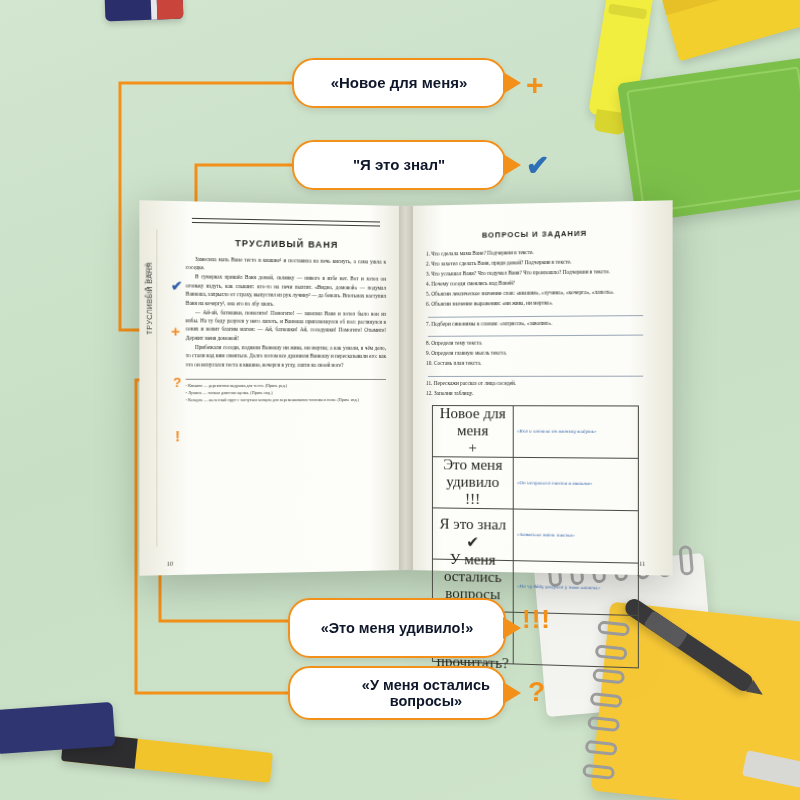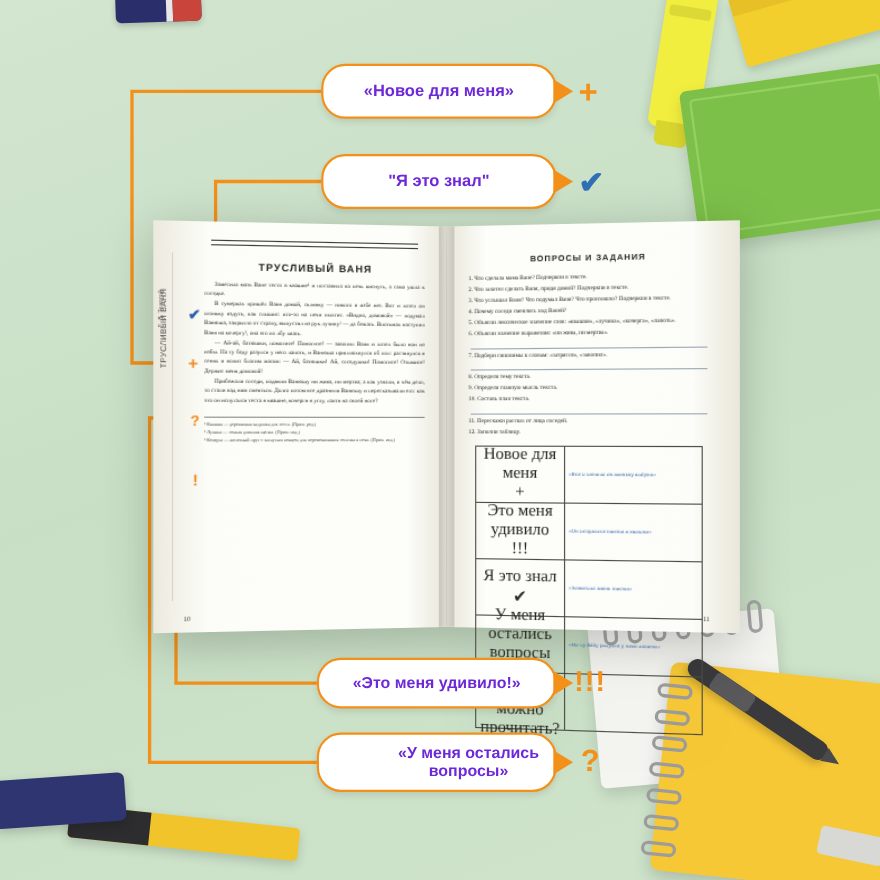--- a/index.html
+++ b/index.html
@@ -307,40 +307,40 @@
   .callout {
     position: absolute;
     background: #ffffff;
     border: 2px solid #f39019;
     border-radius: 22px;
     box-sizing: border-box;
     display: flex;
     align-items: center;
     justify-content: center;
     text-align: center;
-    color: #6d28d9;
+    color: #0f172a;
     font-weight: bold;
     padding: 6px 14px;
     box-shadow: 0 3px 7px rgba(0,0,0,.10);
   }
   .callout .txt { line-height: 1.12; }
   .callout .tail {
     position: absolute;
     right: -17px;
     top: 50%;
     margin-top: -11px;
     width: 0; height: 0;
     border-left: 18px solid #f39019;
     border-top: 11px solid transparent;
     border-bottom: 11px solid transparent;
   }
 
   .c1 { left: 292px; top: 58px;  width: 214px; height: 50px; font-size: 15px; }
   .c2 { left: 292px; top: 140px; width: 214px; height: 50px; font-size: 15px; }
-  .c3 { left: 288px; top: 598px; width: 218px; height: 46px; font-size: 14.5px; }
+  .c3 { left: 288px; top: 598px; width: 218px; height: 60px; font-size: 14.5px; }
   .c4 { left: 288px; top: 666px; width: 218px; height: 54px; font-size: 14.5px; justify-content: flex-end; }
 
   .symbol {
     position: absolute;
     font-weight: bold;
     line-height: 1;
   }
   .sym-plus  { left: 526px; top: 70px;  font-size: 30px; color: #f39019; }
   .sym-check { left: 526px; top: 152px; font-size: 28px; color: #2f6fb5; }
   .sym-excl  { left: 522px; top: 606px; font-size: 26px; color: #f39019; letter-spacing: 1px; }

